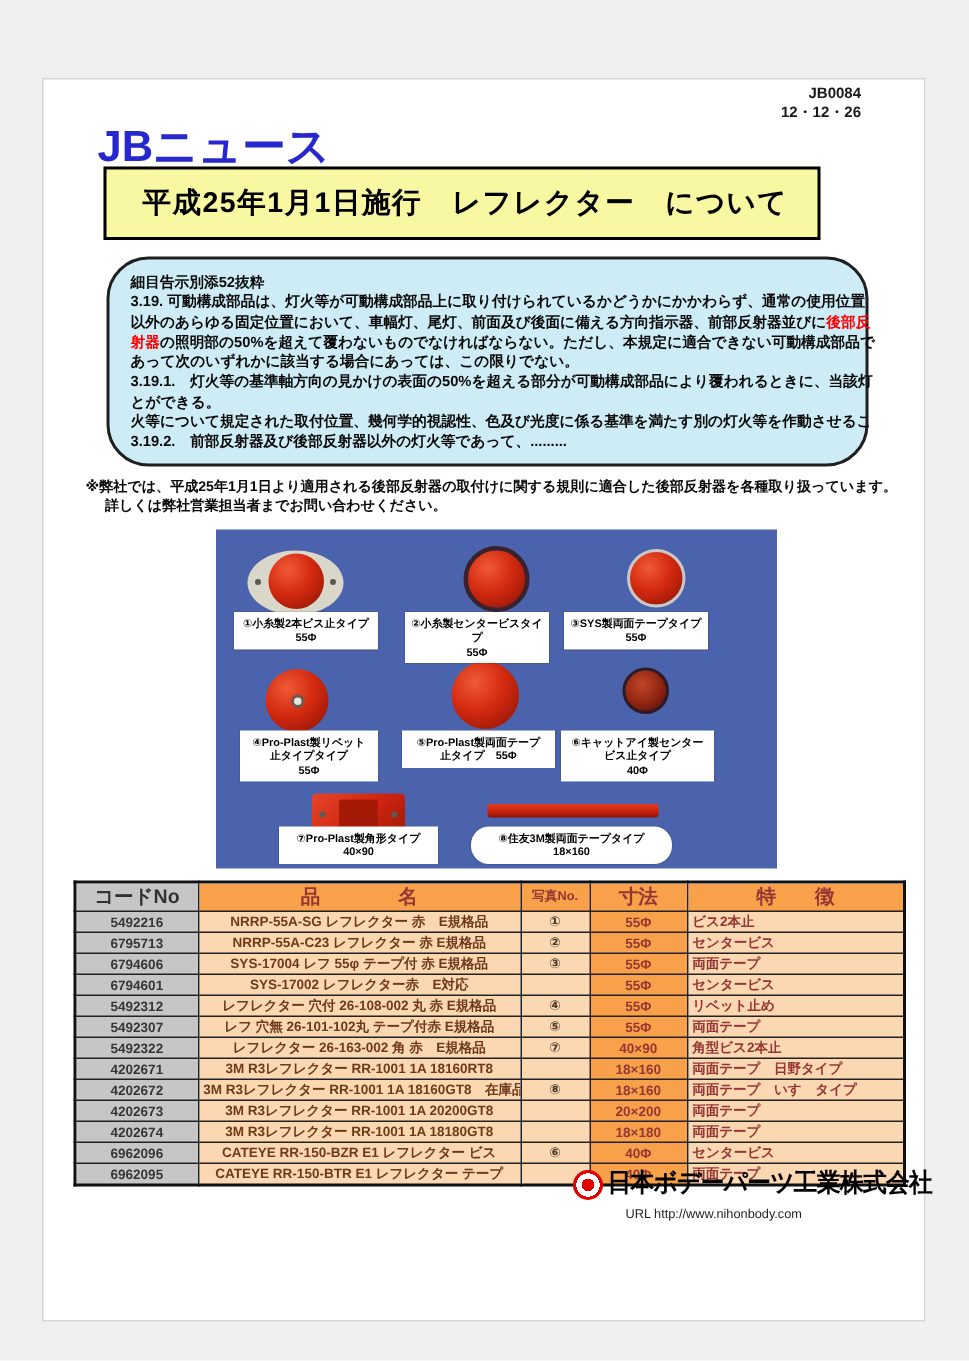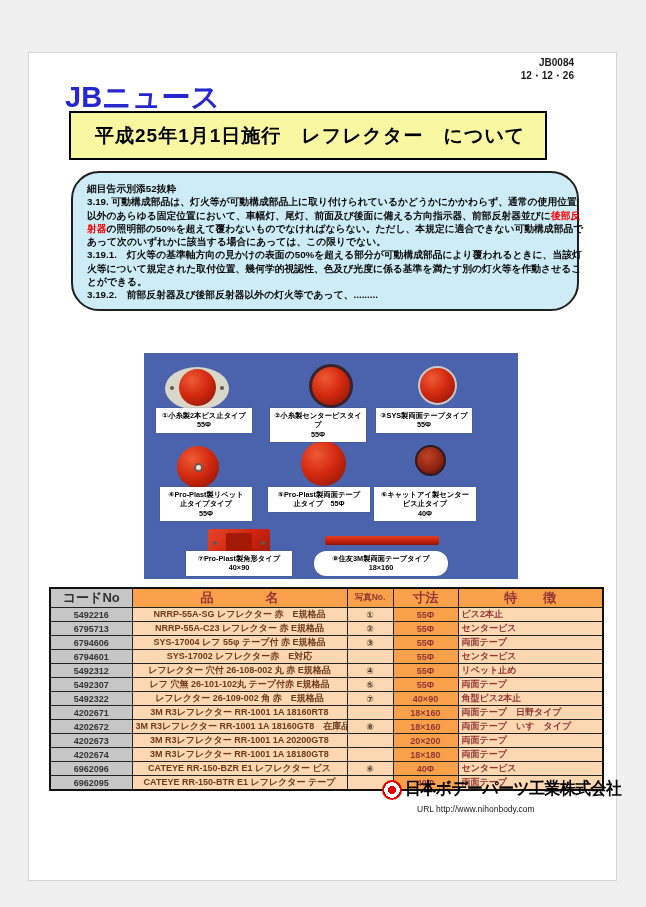--- a/index.html
+++ b/index.html
@@ -156,25 +156,29 @@
 
   <div class="title-bar">平成25年1月1日施行　レフレクター　について</div>
 
   <div class="excerpt" id="excerpt">
       <div class="ex-line"><span>細目告示別添52抜粋</span></div>
       <div class="ex-line"><span>3.19. 可動構成部品は、灯火等が可動構成部品上に取り付けられているかどうかにかかわらず、通常の使用位置</span></div>
       <div class="ex-line"><span>以外のあらゆる固定位置において、車幅灯、尾灯、前面及び後面に備える方向指示器、前部反射器並びに</span><span class="red">後部反</span></div>
       <div class="ex-line"><span class="red">射器</span><span>の照明部の50%を超えて覆わないものでなければならない。ただし、本規定に適合できない可動構成部品で</span></div>
       <div class="ex-line"><span>あって次のいずれかに該当する場合にあっては、この限りでない。</span></div>
       <div class="ex-line"><span>3.19.1.　灯火等の基準軸方向の見かけの表面の50%を超える部分が可動構成部品により覆われるときに、当該灯</span></div>
+      <div class="ex-line"><span>とができる。</span></div>
       <div class="ex-line"><span>火等について規定された取付位置、幾何学的視認性、色及び光度に係る基準を満たす別の灯火等を作動させるこ</span></div>
-      <div class="ex-line"><span>とができる。</span></div>
       <div class="ex-line"><span>3.19.2.　前部反射器及び後部反射器以外の灯火等であって、.........</span></div>
     </div>
 
+  <div class="notice">
+    <div>※弊社では、平成25年1月1日より適用される後部反射器の取付けに関する規則に適合した後部反射器を各種取り扱っています。</div>
+    <div class="indent">詳しくは弊社営業担当者までお問い合わせください。</div>
+  </div>
 
   <div class="photo">
 
     <div class="refl-base" style="left:21px;top:14px;width:64px;height:43px;">
       <span class="screw" style="left:5px;top:19px;"></span>
       <span class="screw" style="right:5px;top:19px;"></span>
     </div>
     <div class="refl" style="left:35px;top:16px;width:37px;height:37px;"></div>
 
     <div class="refl refl-dark-ring" style="left:165px;top:11px;width:44px;height:44px;"></div>
@@ -288,21 +292,21 @@
         </tr>
         <tr>
           <td class="code">5492307</td>
           <td class="name">レフ 穴無 26-101-102丸 テープ付赤 E規格品</td>
           <td class="photoN">⑤</td>
           <td class="size">55Φ</td>
           <td class="feature">両面テープ</td>
         </tr>
         <tr>
           <td class="code">5492322</td>
-          <td class="name">レフレクター 26-109-002 角 赤　E規格品</td>
+          <td class="name">レフレクター 26-163-002 角 赤　E規格品</td>
           <td class="photoN">⑦</td>
           <td class="size">40×90</td>
           <td class="feature">角型ビス2本止</td>
         </tr>
         <tr>
           <td class="code">4202671</td>
           <td class="name">3M R3レフレクター RR-1001 1A 18160RT8</td>
           <td class="photoN"></td>
           <td class="size">18×160</td>
           <td class="feature">両面テープ　日野タイプ</td>

